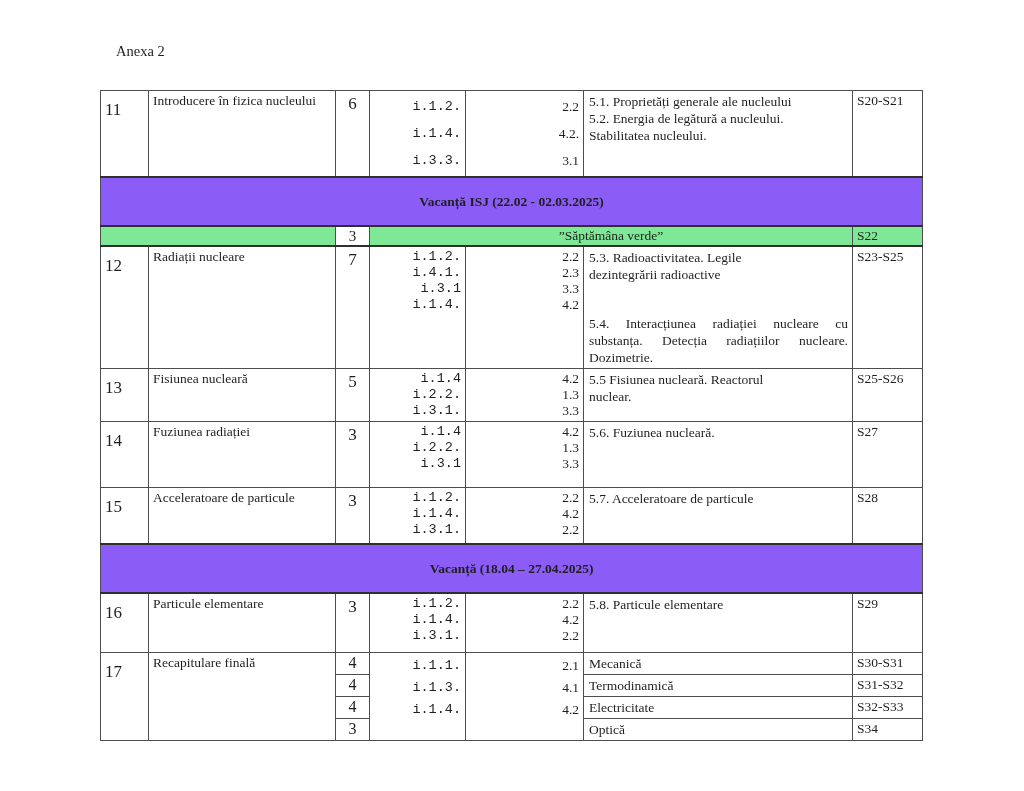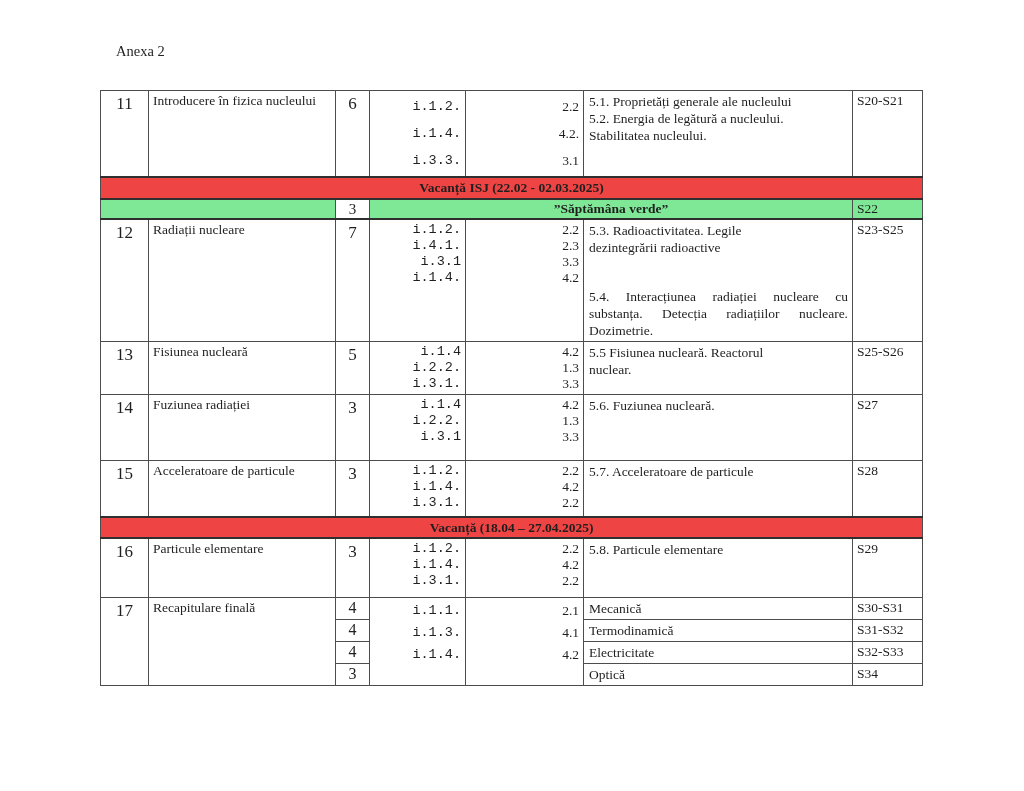--- a/index.html
+++ b/index.html
@@ -25,54 +25,54 @@
   }
   td {
     border: 1px solid #4d4d4d;
     vertical-align: top;
     padding: 2px 4px;
     font-size: 13.5px;
     line-height: 16px;
     overflow: hidden;
   }
   .pre { white-space: pre-line; }
-  .num   { font-size: 17px; line-height: 19px; text-align: center; padding-top: 3px; }
+  .num   { font-size: 17px; line-height: 19px; padding-top: 9px; }
   .hours { font-size: 17px; line-height: 19px; text-align: center; padding-top: 3px; }
   .hours-sub { font-size: 16px; line-height: 18px; text-align: center; padding-top: 1px; }
   .comp  { text-align: right; font-family: Liberation Mono, monospace; }
   .cont  { text-align: right; }
   .lh27  { line-height: 27px; }
   .lh16  { line-height: 16px; }
   .lh22  { line-height: 22px; }
   .desc  { padding-left: 5px; line-height: 17px; }
   .just  { text-align: justify; margin-top: 32px; }
   .weeks { }
   tr.banner td {
-    background: #ef4444;
+    background: #8b5cf6;
     text-align: center;
     font-weight: bold;
-    padding: 1px 0;
+    padding: 15px 0;
     border-top: 2px solid #2f2f2f;
     border-bottom: 2px solid #2f2f2f;
     line-height: 17px;
   }
   tr.greenrow td {
     background: #7ee896;
     border-bottom: 2px solid #2f2f2f;
     padding: 0 4px;
     line-height: 18px;
   }
   tr.greenrow td.gr-hours {
     background: #ffffff;
     text-align: center;
     font-size: 15px;
   }
   tr.greenrow td.gr-label {
     text-align: center;
-    font-weight: bold;
+    font-weight: normal;
   }
   tr.greenrow td.gr-weeks {
     text-align: left;
   }
 </style>
 </head>
 <body>
 
 <div class="annex">Anexa 2</div>
 

